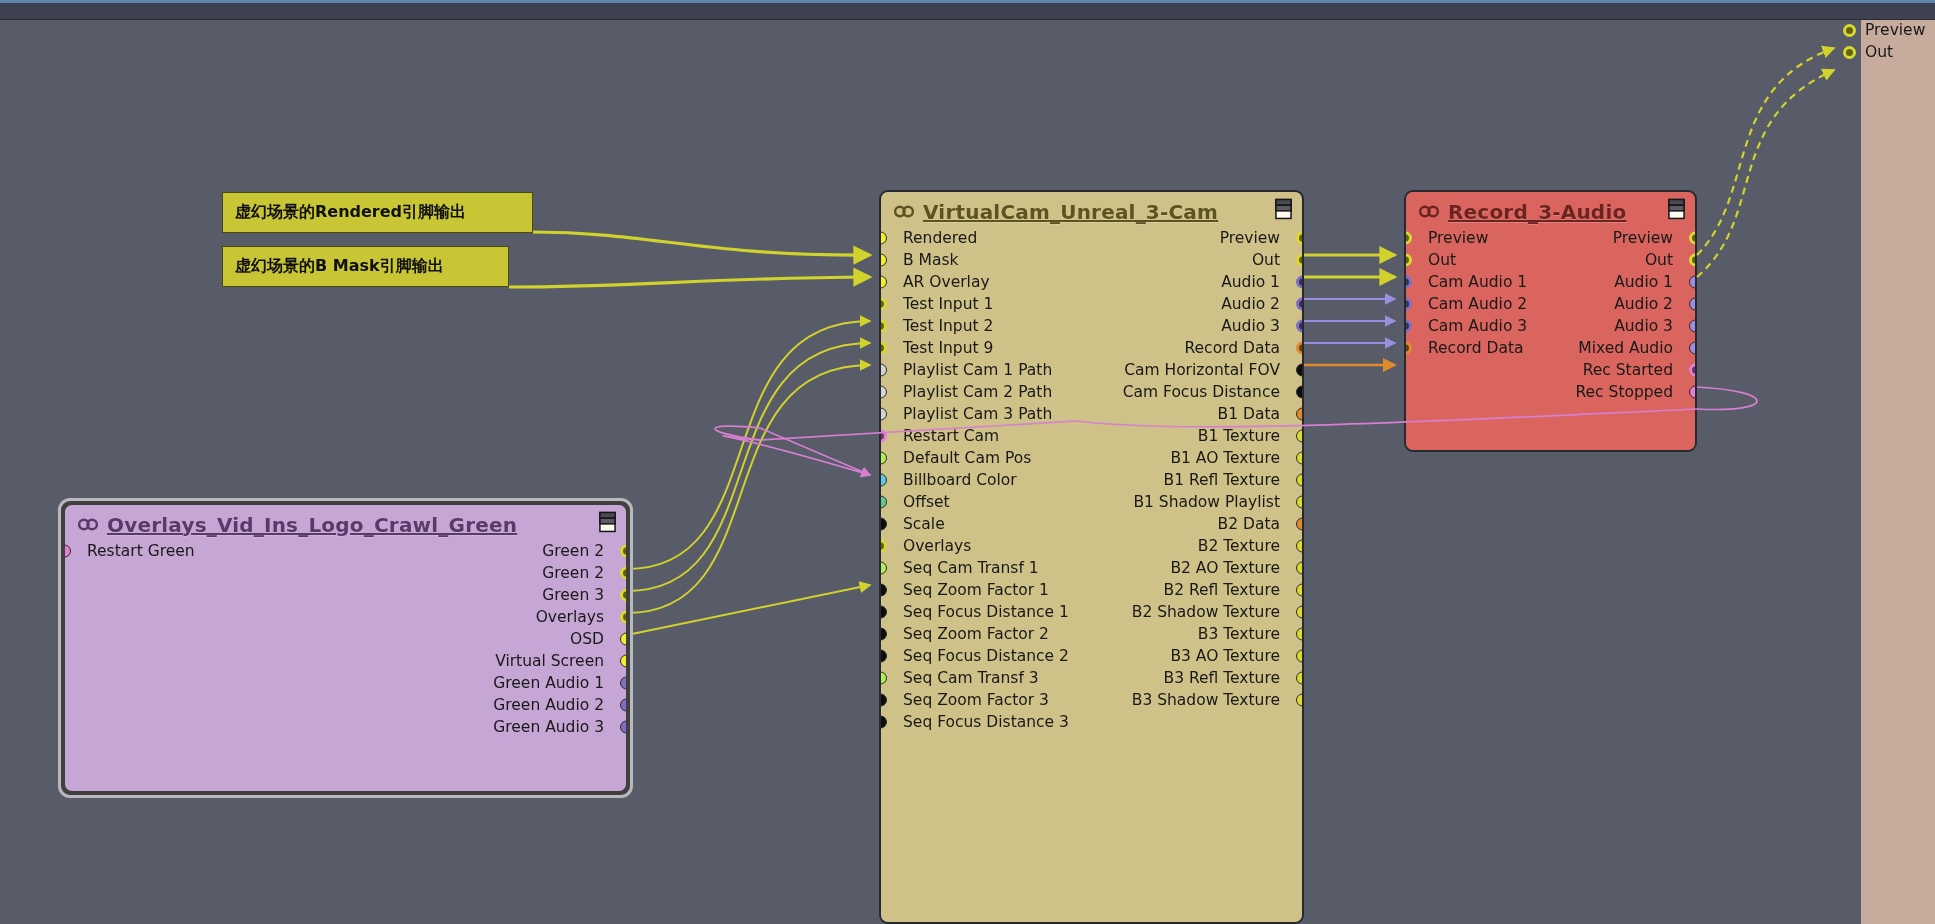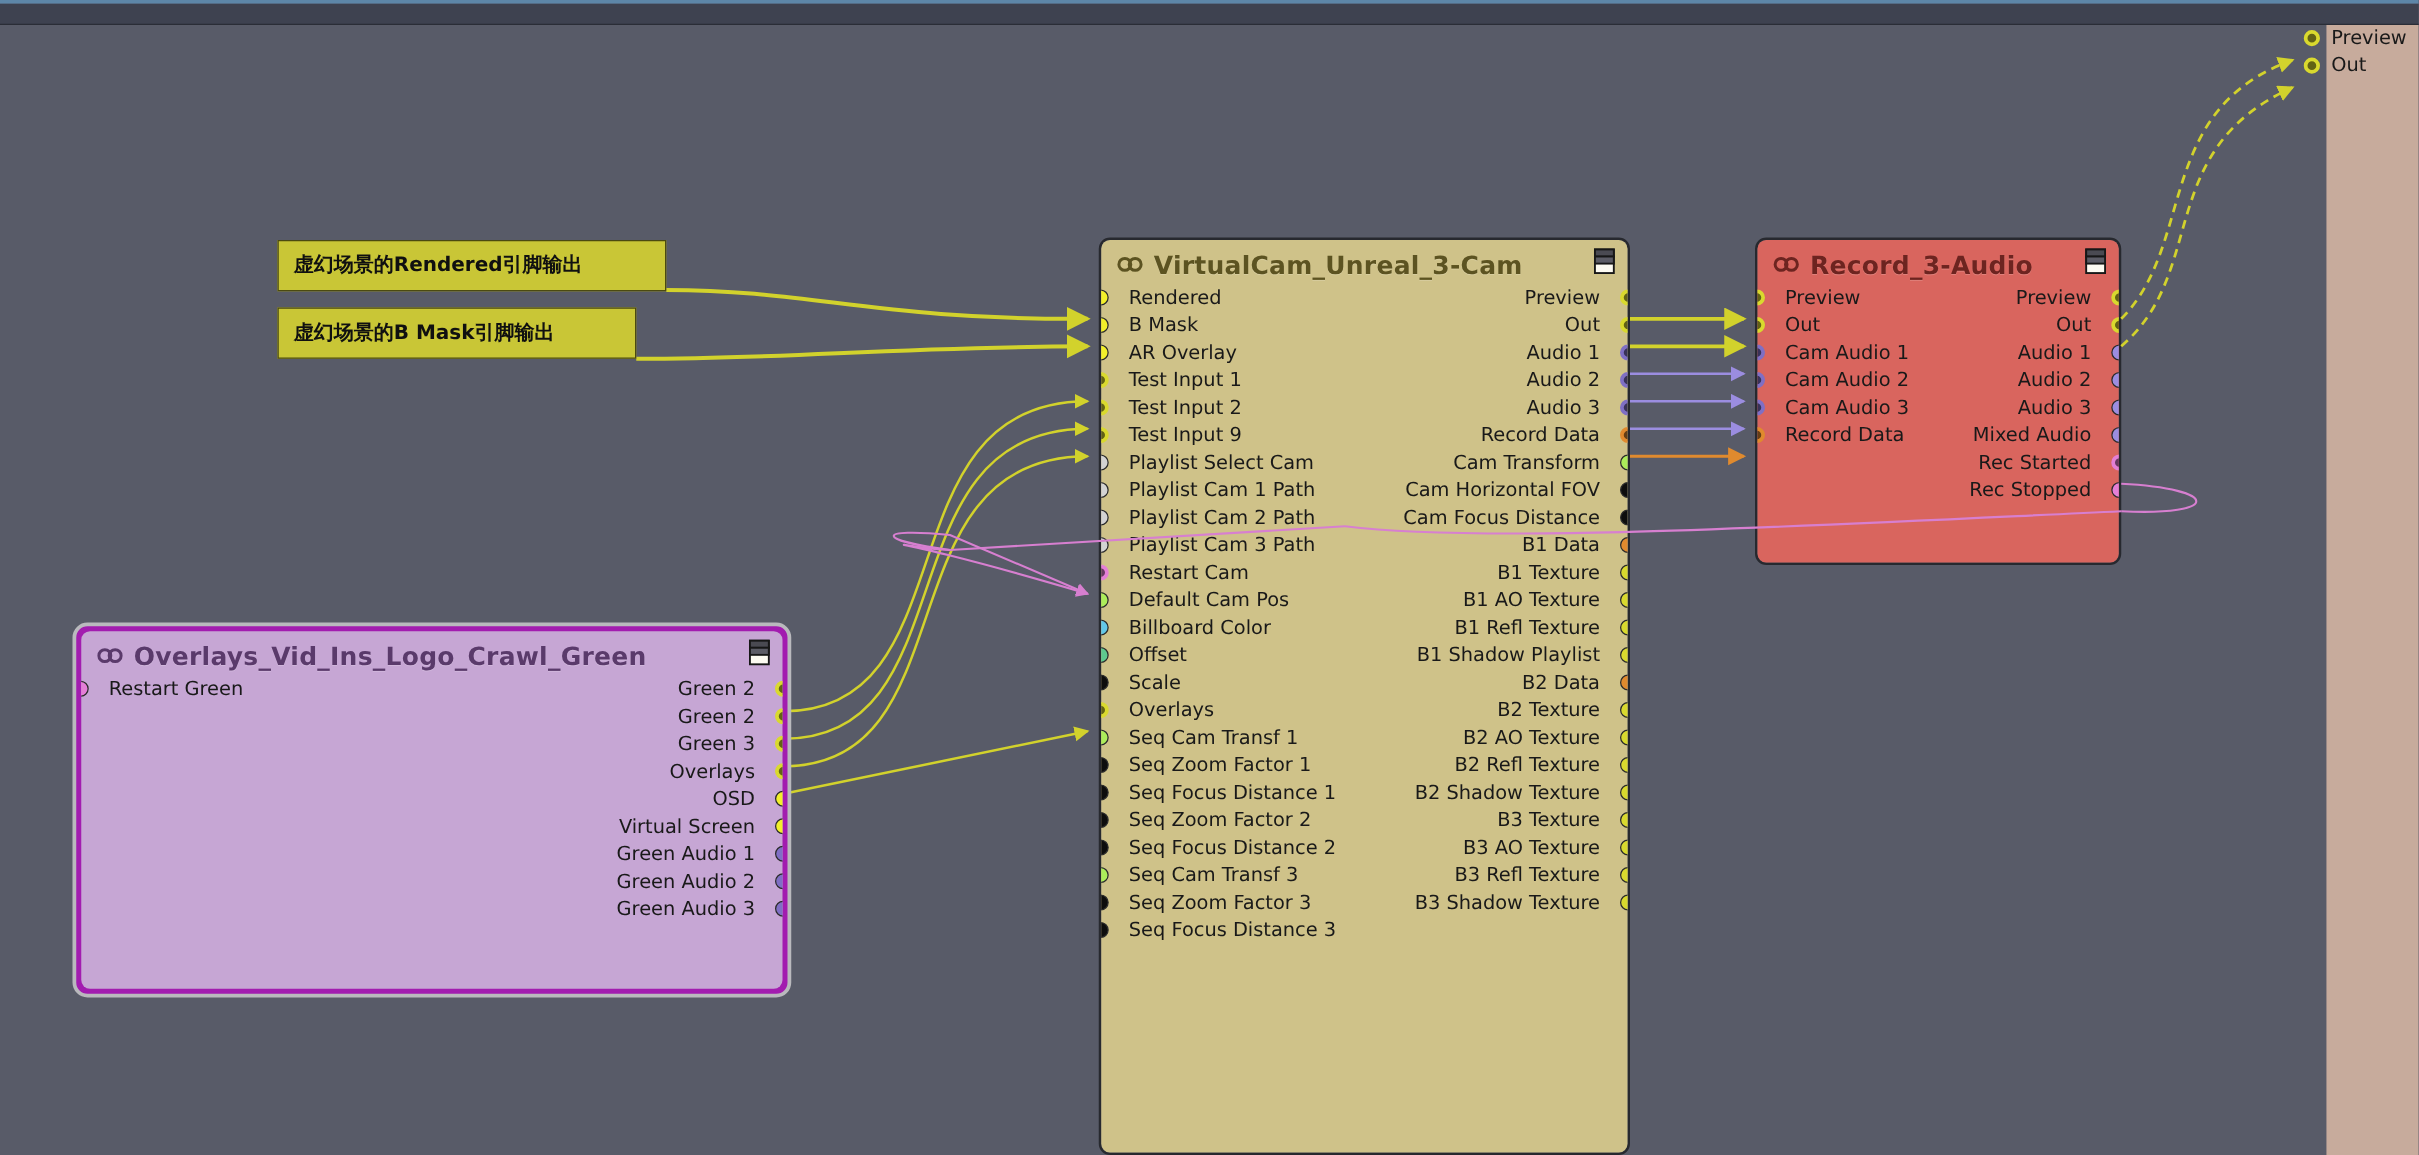--- a/index.html
+++ b/index.html
@@ -25,30 +25,30 @@
     position:absolute;
     border-radius:9px;
     border:2px solid rgba(0,0,0,.55);
     z-index:4;
     padding:0;
   }
   .node.selected {
     border:3px solid #b9b9bd;
     border-radius:12px;
     padding:4px;
-    background:#a21caf;
+    background:#404040;
   }
   .node-inner { border-radius:7px; width:100%; height:100%; position:relative; overflow:hidden; }
   .node-title {
     display:flex; align-items:center; gap:8px;
     padding:6px 10px 2px 12px;
     font-weight:bold; font-size:20px; letter-spacing:.2px;
     text-shadow:0 1px 0 rgba(255,255,255,.18);
   }
-  .node-title .ttl { flex:1; }
+  .node-title .ttl { flex:1;text-decoration:underline; }
   .chain-icon { width:22px; height:15px; flex:0 0 auto; }
   .stack-icon { width:17px; height:22px; flex:0 0 auto; }
 
   .rows { position:relative; padding-bottom:6px; }
   .row { position:relative; height:22px; display:flex; align-items:center; }
   .row .lbl-in  { font-size:15.5px; padding-left:22px; color:#191919; white-space:nowrap; }
   .row .lbl-out { font-size:15.5px; position:absolute; right:22px; color:#191919; white-space:nowrap; }
   .row.twocol .lbl-in { position:absolute; left:0; }
 
   .port {
@@ -256,26 +256,20 @@
               <span class="lbl-out">Audio 3</span>
             </div>
             <div class="row twocol">
               <span class="port in ring" style="background: rgb(98, 98, 21); border-color: rgb(217, 217, 46);"></span>
               <span class="lbl-in">Test Input 9</span>
               <span class="port out ring" style="background: rgb(101, 62, 21); border-color: rgb(224, 138, 46);"></span>
               <span class="lbl-out">Record Data</span>
             </div>
             <div class="row twocol">
               <span class="port in" style="background: rgb(211, 211, 211);"></span>
-              <span class="lbl-in">Playlist Select Cam</span>
-              <span class="port out" style="background: rgb(172, 237, 90);"></span>
-              <span class="lbl-out">Cam Transform</span>
-            </div>
-            <div class="row twocol">
-              <span class="port in" style="background: rgb(211, 211, 211);"></span>
               <span class="lbl-in">Playlist Cam 1 Path</span>
               <span class="port out" style="background: rgb(13, 13, 13);"></span>
               <span class="lbl-out">Cam Horizontal FOV</span>
             </div>
             <div class="row twocol">
               <span class="port in" style="background: rgb(211, 211, 211);"></span>
               <span class="lbl-in">Playlist Cam 2 Path</span>
               <span class="port out" style="background: rgb(13, 13, 13);"></span>
               <span class="lbl-out">Cam Focus Distance</span>
             </div>

